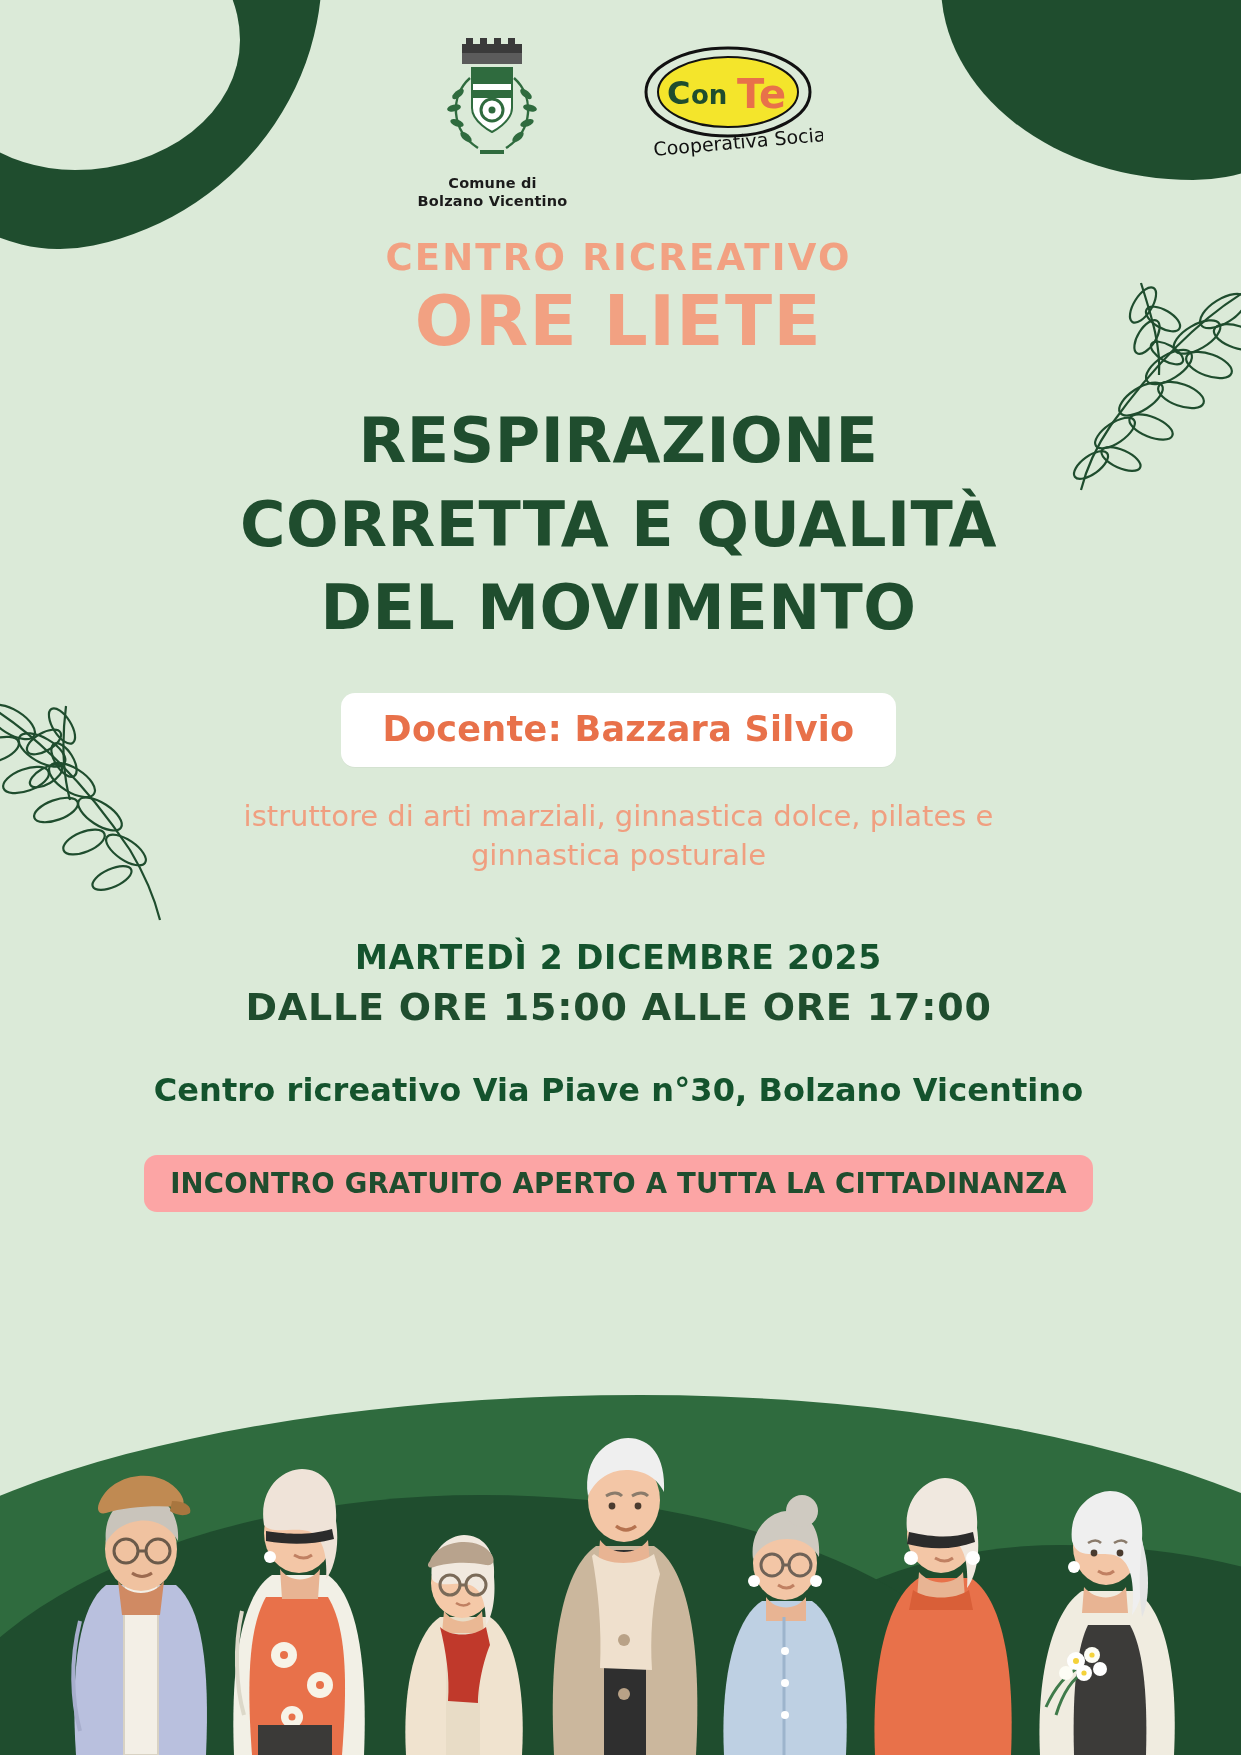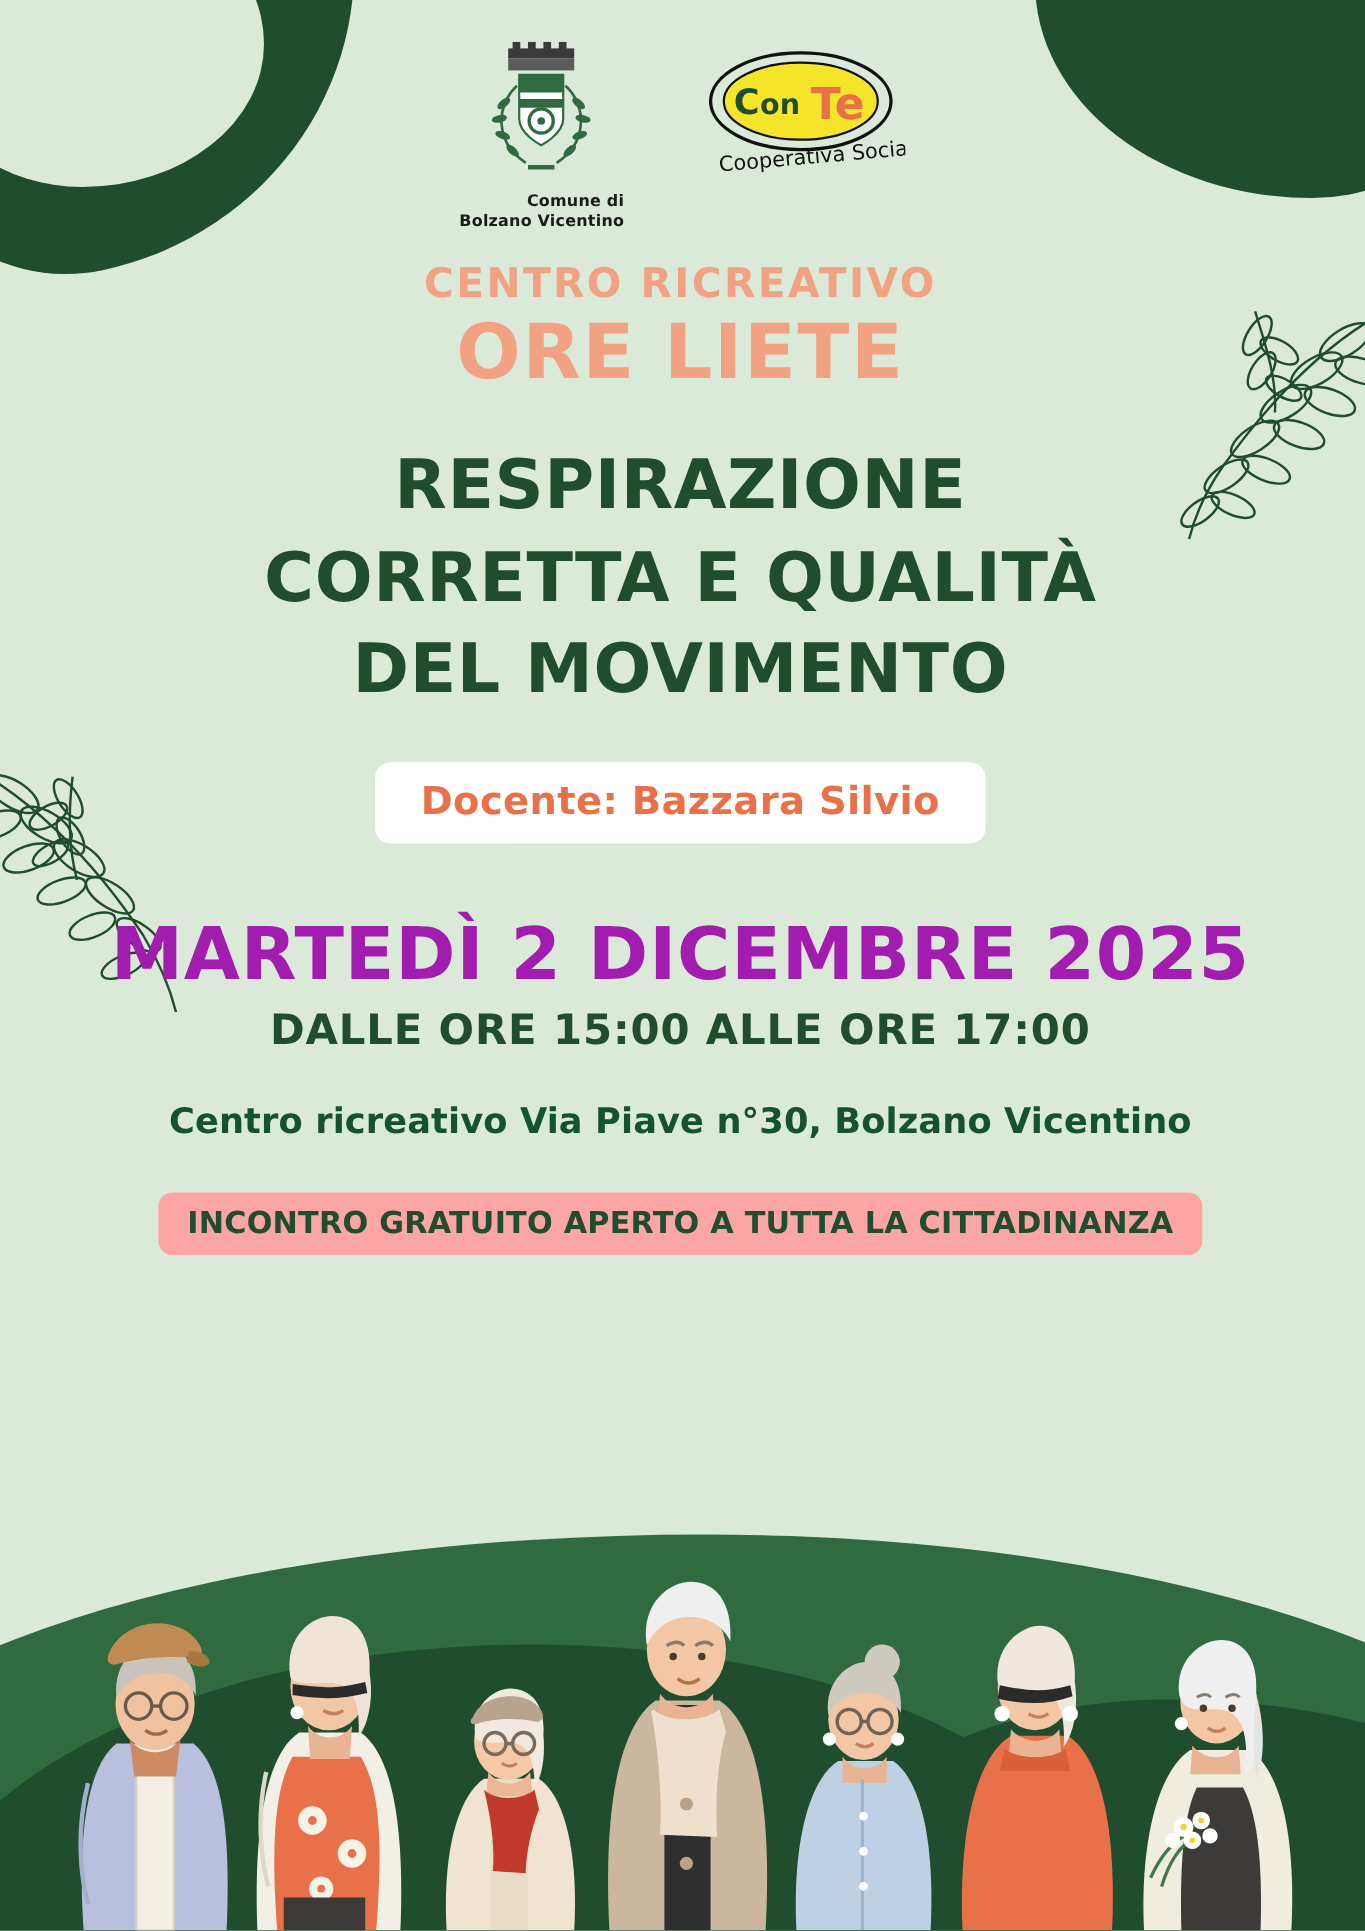--- a/index.html
+++ b/index.html
@@ -53,21 +53,21 @@
 
   
   .logos{
     position:absolute;top:38px;left:0;right:0;
     display:flex;justify-content:center;align-items:flex-start;gap:66px;
   }
   .logo-block{display:flex;flex-direction:column;align-items:center;}
   .crest{width:112px;height:130px;position:relative;}
   .crest-caption{
     margin-top:6px;font-size:14.5px;font-weight:bold;color:#1b1b1b;
-    text-align:right;line-height:1.25;letter-spacing:.2px;
+    text-align:center;line-height:1.25;letter-spacing:.2px;
   }
   .conte{width:190px;height:132px;position:relative;}
 
   
   .content{position:absolute;left:0;right:4px;top:236px;text-align:center;}
   .kicker{
     font-size:37px;font-weight:bold;color:#f2a182;letter-spacing:2.2px;
     font-family:"DejaVu Sans", sans-serif;
   }
   .brand{
@@ -86,21 +86,21 @@
     padding:16px 42px 18px;
     font-size:35px;font-weight:bold;color:#e8714a;letter-spacing:.3px;
     box-shadow:0 1px 0 rgba(0,0,0,.03);
   }
   .teacher-sub{
     margin:30px auto 0;max-width:830px;
     font-size:29px;color:#f09f80;line-height:1.36;
   }
   .date{
     margin-top:62px;
-    font-size:66px;font-weight:bold;color:#a21caf;letter-spacing:.8px;
+    font-size:33px;font-weight:bold;color:#14532d;letter-spacing:.8px;
   }
   .time{
     margin-top:8px;
     font-size:38px;font-weight:bold;color:#1f4d2e;letter-spacing:.8px;
   }
   .place{
     margin-top:42px;
     font-size:32px;font-weight:bold;color:#14532d;letter-spacing:.1px;
   }
   .free-wrap{margin-top:46px;display:flex;justify-content:center;}
@@ -240,20 +240,21 @@
     <div class="title">
       <div>RESPIRAZIONE</div>
       <div>CORRETTA E QUALITÀ</div>
       <div>DEL MOVIMENTO</div>
     </div>
 
     <div class="teacher-wrap">
       <div class="teacher">Docente: Bazzara Silvio</div>
     </div>
 
+    <div class="teacher-sub">istruttore di arti marziali, ginnastica dolce, pilates e ginnastica posturale</div>
 
     <div class="date">MARTEDÌ 2 DICEMBRE 2025</div>
     <div class="time">DALLE ORE 15:00 ALLE ORE 17:00</div>
     <div class="place">Centro ricreativo Via Piave n°30, Bolzano Vicentino</div>
 
     <div class="free-wrap">
       <div class="free">INCONTRO GRATUITO APERTO A TUTTA LA CITTADINANZA</div>
     </div>
   </div>
 

